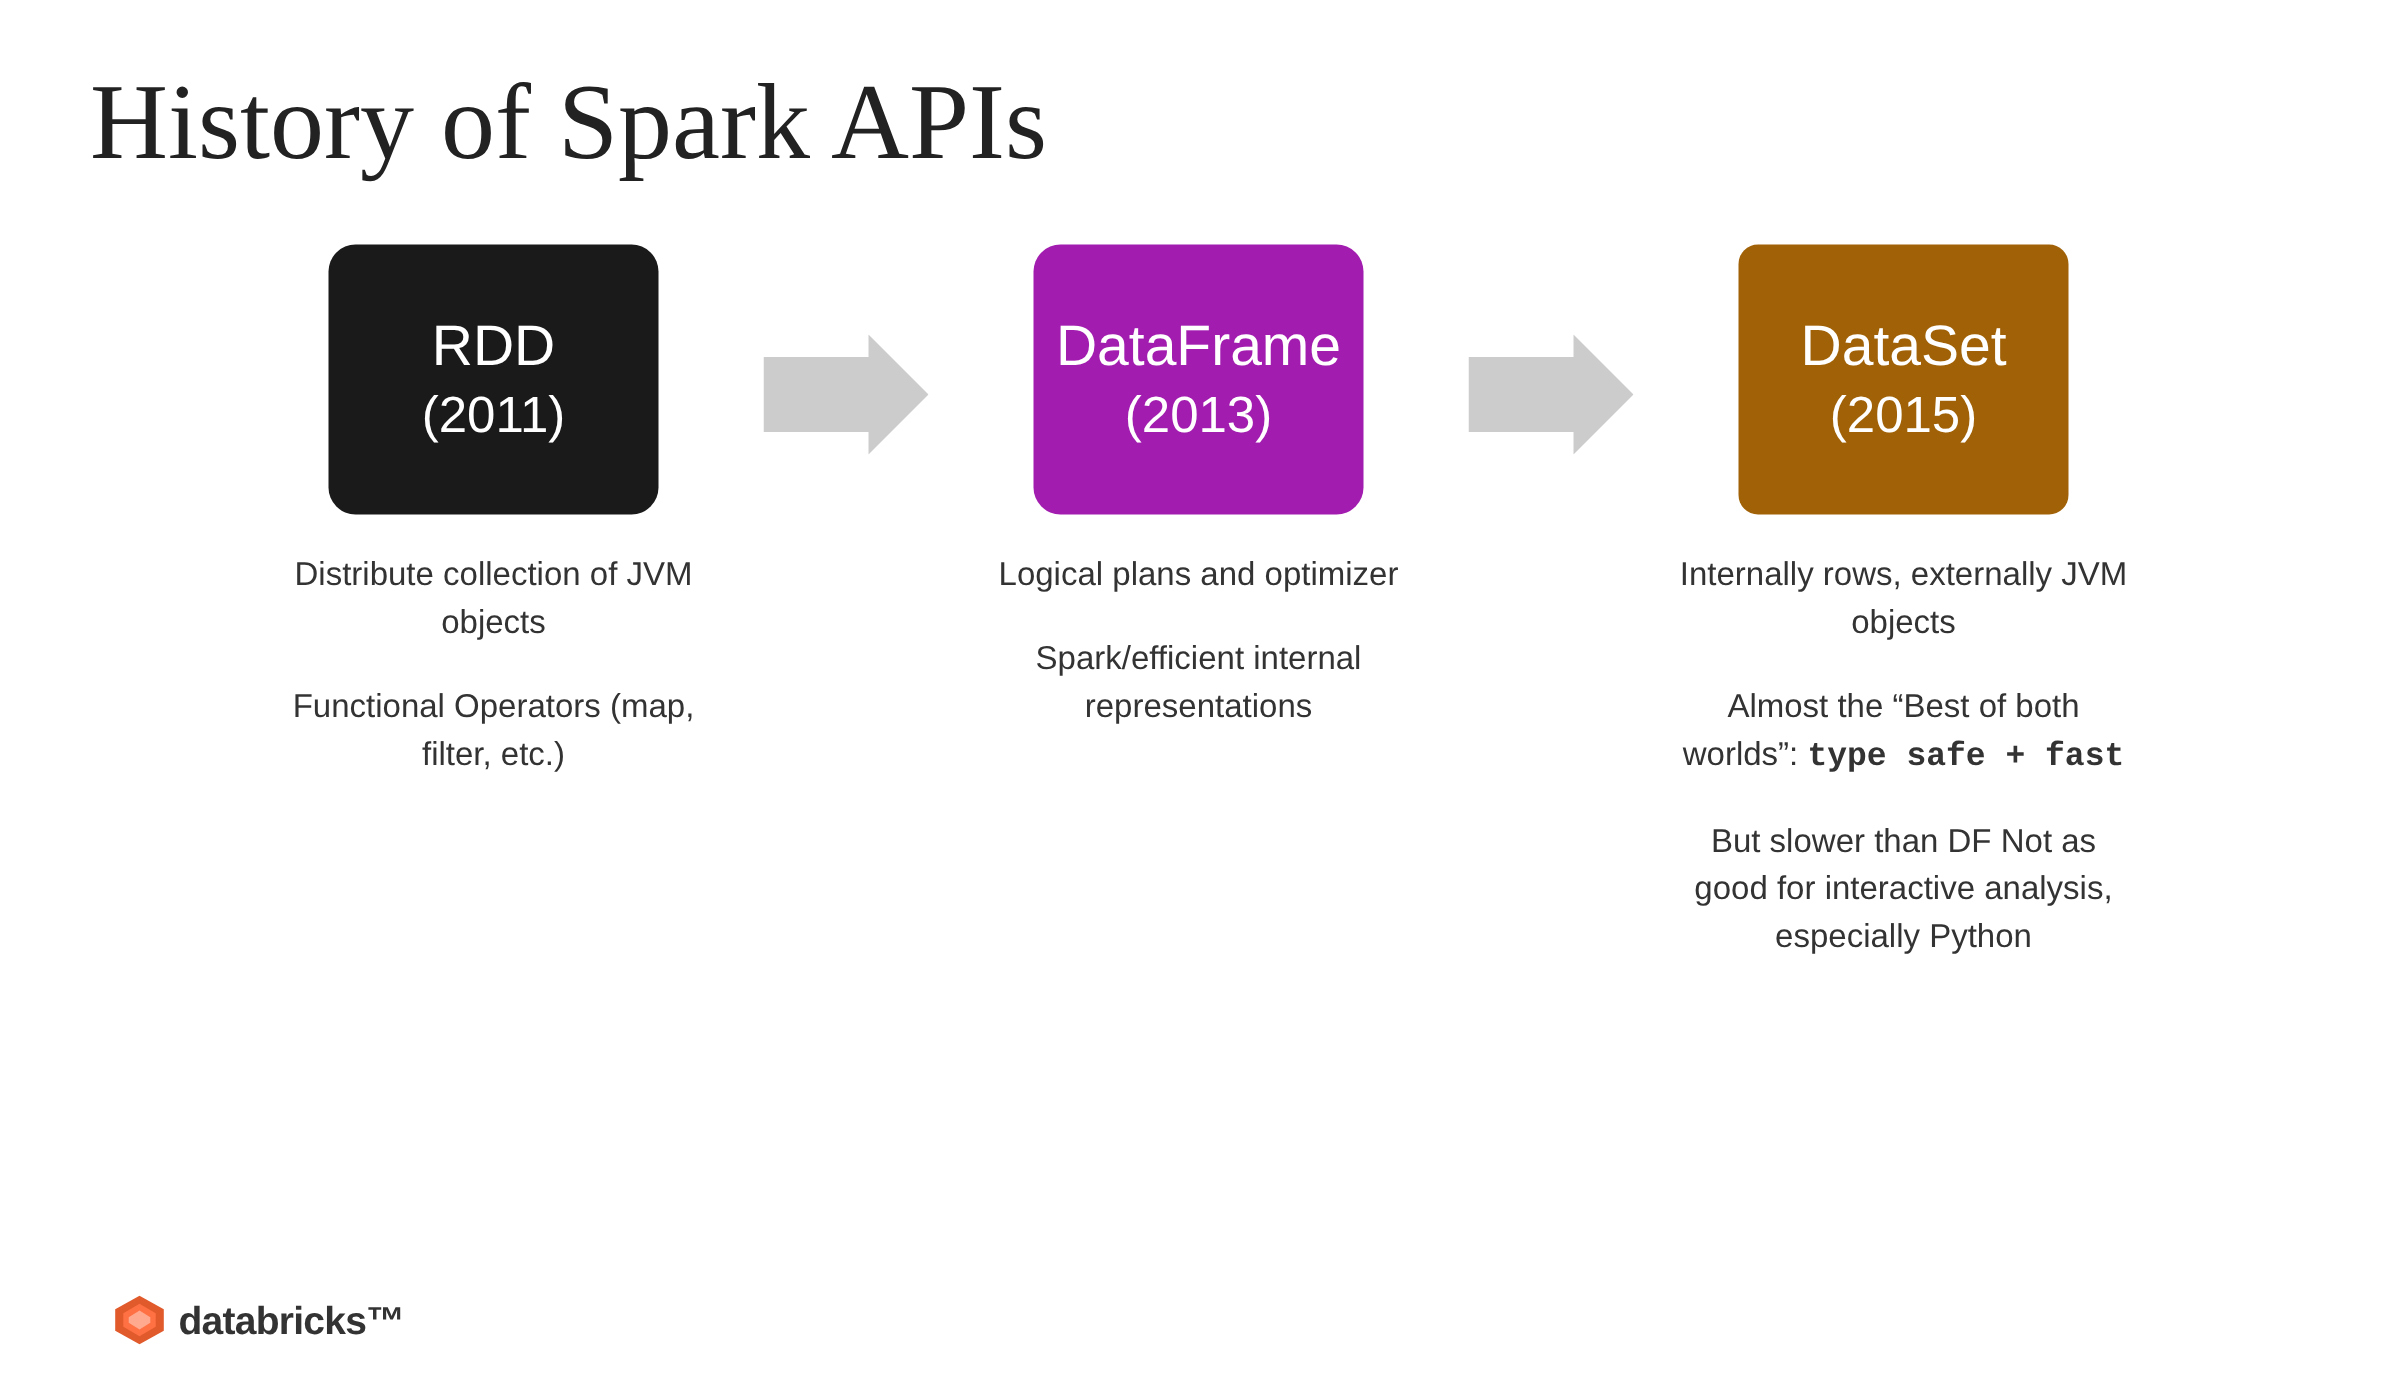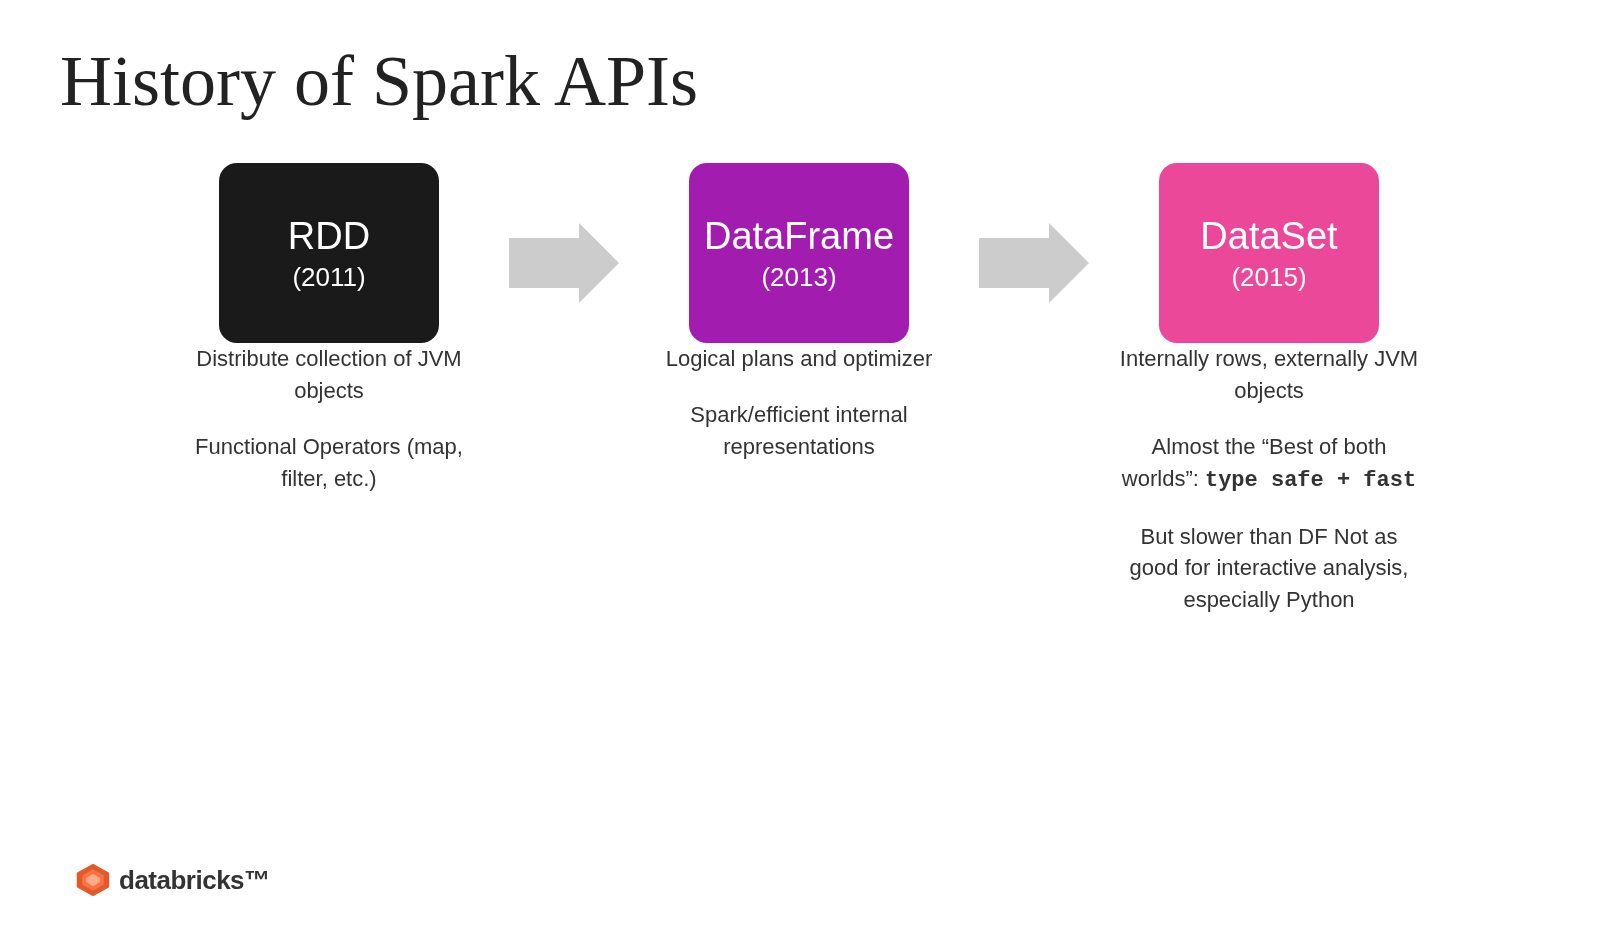--- a/index.html
+++ b/index.html
@@ -56,30 +56,31 @@
 
     .api-box.rdd {
       background: #1a1a1a;
     }
 
     .api-box.dataframe {
       background: #a21caf;
     }
 
     .api-box.dataset {
-      background: #ec4899;
+      background: #a16207;
+      border-radius: 13px;
     }
 
     .api-box .box-name {
       font-size: 38px;
       text-align: center;
     }
 
     .api-box .box-year {
-      font-size: 26px;
+      font-size: 34px;
     }
 
     
     .arrow-container {
       display: flex;
       align-items: center;
       justify-content: center;
       width: 130px;
       padding-top: 20px;
       margin-top: 0;
@@ -87,20 +88,21 @@
     }
 
     .arrow-shape {
       width: 110px;
       height: 80px;
       position: relative;
     }
 
     
     .api-desc {
+      margin-top: 24px;
       text-align: center;
       font-size: 22px;
       color: #333333;
       line-height: 1.45;
       font-family: 'Arial', 'Helvetica', sans-serif;
       width: 300px;
     }
 
     .api-desc p {
       margin-bottom: 24px;

